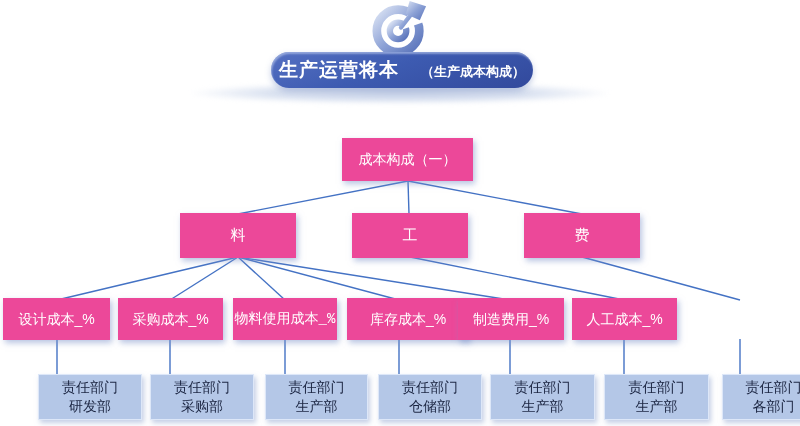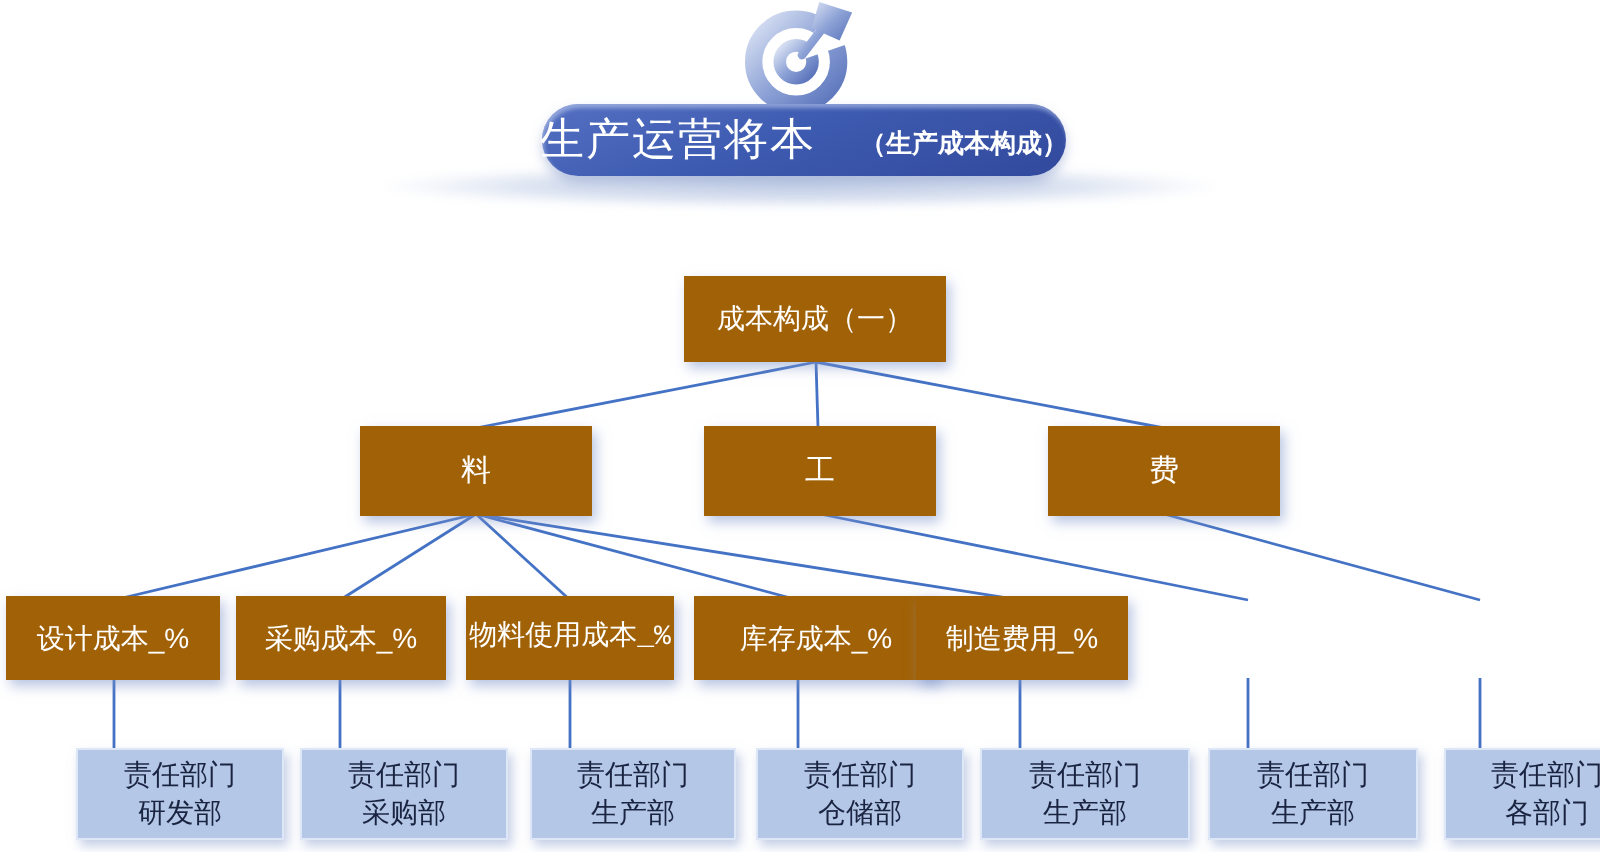--- a/index.html
+++ b/index.html
@@ -15,29 +15,29 @@
     filter:blur(2px);
   }
   .icon{position:absolute;left:371px;top:0px;z-index:3;}
   .pill{
     position:absolute;left:271px;top:52px;width:262px;height:36px;z-index:4;
     border-radius:18px;
     background:linear-gradient(160deg,#5570c2 0%,#3d5bb1 45%,#32499c 100%);
     box-shadow:inset 1px 2px 2px rgba(200,214,243,0.55), 0 3px 6px rgba(90,115,180,0.35);
     display:flex;align-items:center;justify-content:center;gap:6px;
   }
-  .pill .t1{color:#ffffff;font-size:22px;font-weight:normal;letter-spacing:1px;white-space:nowrap;}
+  .pill .t1{color:#ffffff;font-size:19px;font-weight:bold;letter-spacing:1px;white-space:nowrap;}
   .pill .t2{color:#ffffff;font-size:13px;font-weight:bold;white-space:nowrap;padding-top:3px;margin-left:16px;}
   .node{
     position:absolute;z-index:2;display:flex;flex-direction:column;
     align-items:center;justify-content:center;text-align:center;
     box-sizing:border-box;
   }
   .blue{
-    background:#a16207;color:#ffffff;
+    background:#ec4899;color:#ffffff;
     box-shadow:2px 3px 6px rgba(125,148,202,0.55);
   }
   .root{left:342px;top:138px;width:131px;height:43px;font-size:14px;}
   .cat{top:213px;width:116px;height:45px;font-size:15px;}
   .cost{top:298px;height:42px;font-size:14px;line-height:18px;padding:0 1px;word-break:break-all;}
   .dept{
     top:374px;height:46px;font-size:14px;line-height:19px;
     background:#B4C7E7;color:#1A2440;border:1px solid #dde7f8;
     box-shadow:2px 3px 5px rgba(140,160,205,0.5);
     margin-left:32px;
@@ -100,20 +100,21 @@
 
   <div class="node blue cat" style="left:180px;">料</div>
   <div class="node blue cat" style="left:352px;">工</div>
   <div class="node blue cat" style="left:524px;">费</div>
 
   <div class="node blue cost" style="left:3px;width:107px;">设计成本_%</div>
   <div class="node blue cost" style="left:118px;width:105px;">采购成本_%</div>
   <div class="node blue cost" style="left:233px;width:104px;font-family:Liberation Mono, monospace;">物料使用成本_%</div>
   <div class="node blue cost" style="left:347px;width:122px;">库存成本_%</div>
   <div class="node blue cost" style="left:458px;width:106px;">制造费用_%</div>
+  <div class="node blue cost" style="left:572px;width:105px;">人工成本_%</div>
 
   <div class="node dept" style="left:6px;width:104px;">
     <div>责任部门</div>
     <div>研发部</div>
   </div>
   <div class="node dept" style="left:118px;width:104px;">
     <div>责任部门</div>
     <div>采购部</div>
   </div>
   <div class="node dept" style="left:233px;width:103px;">

